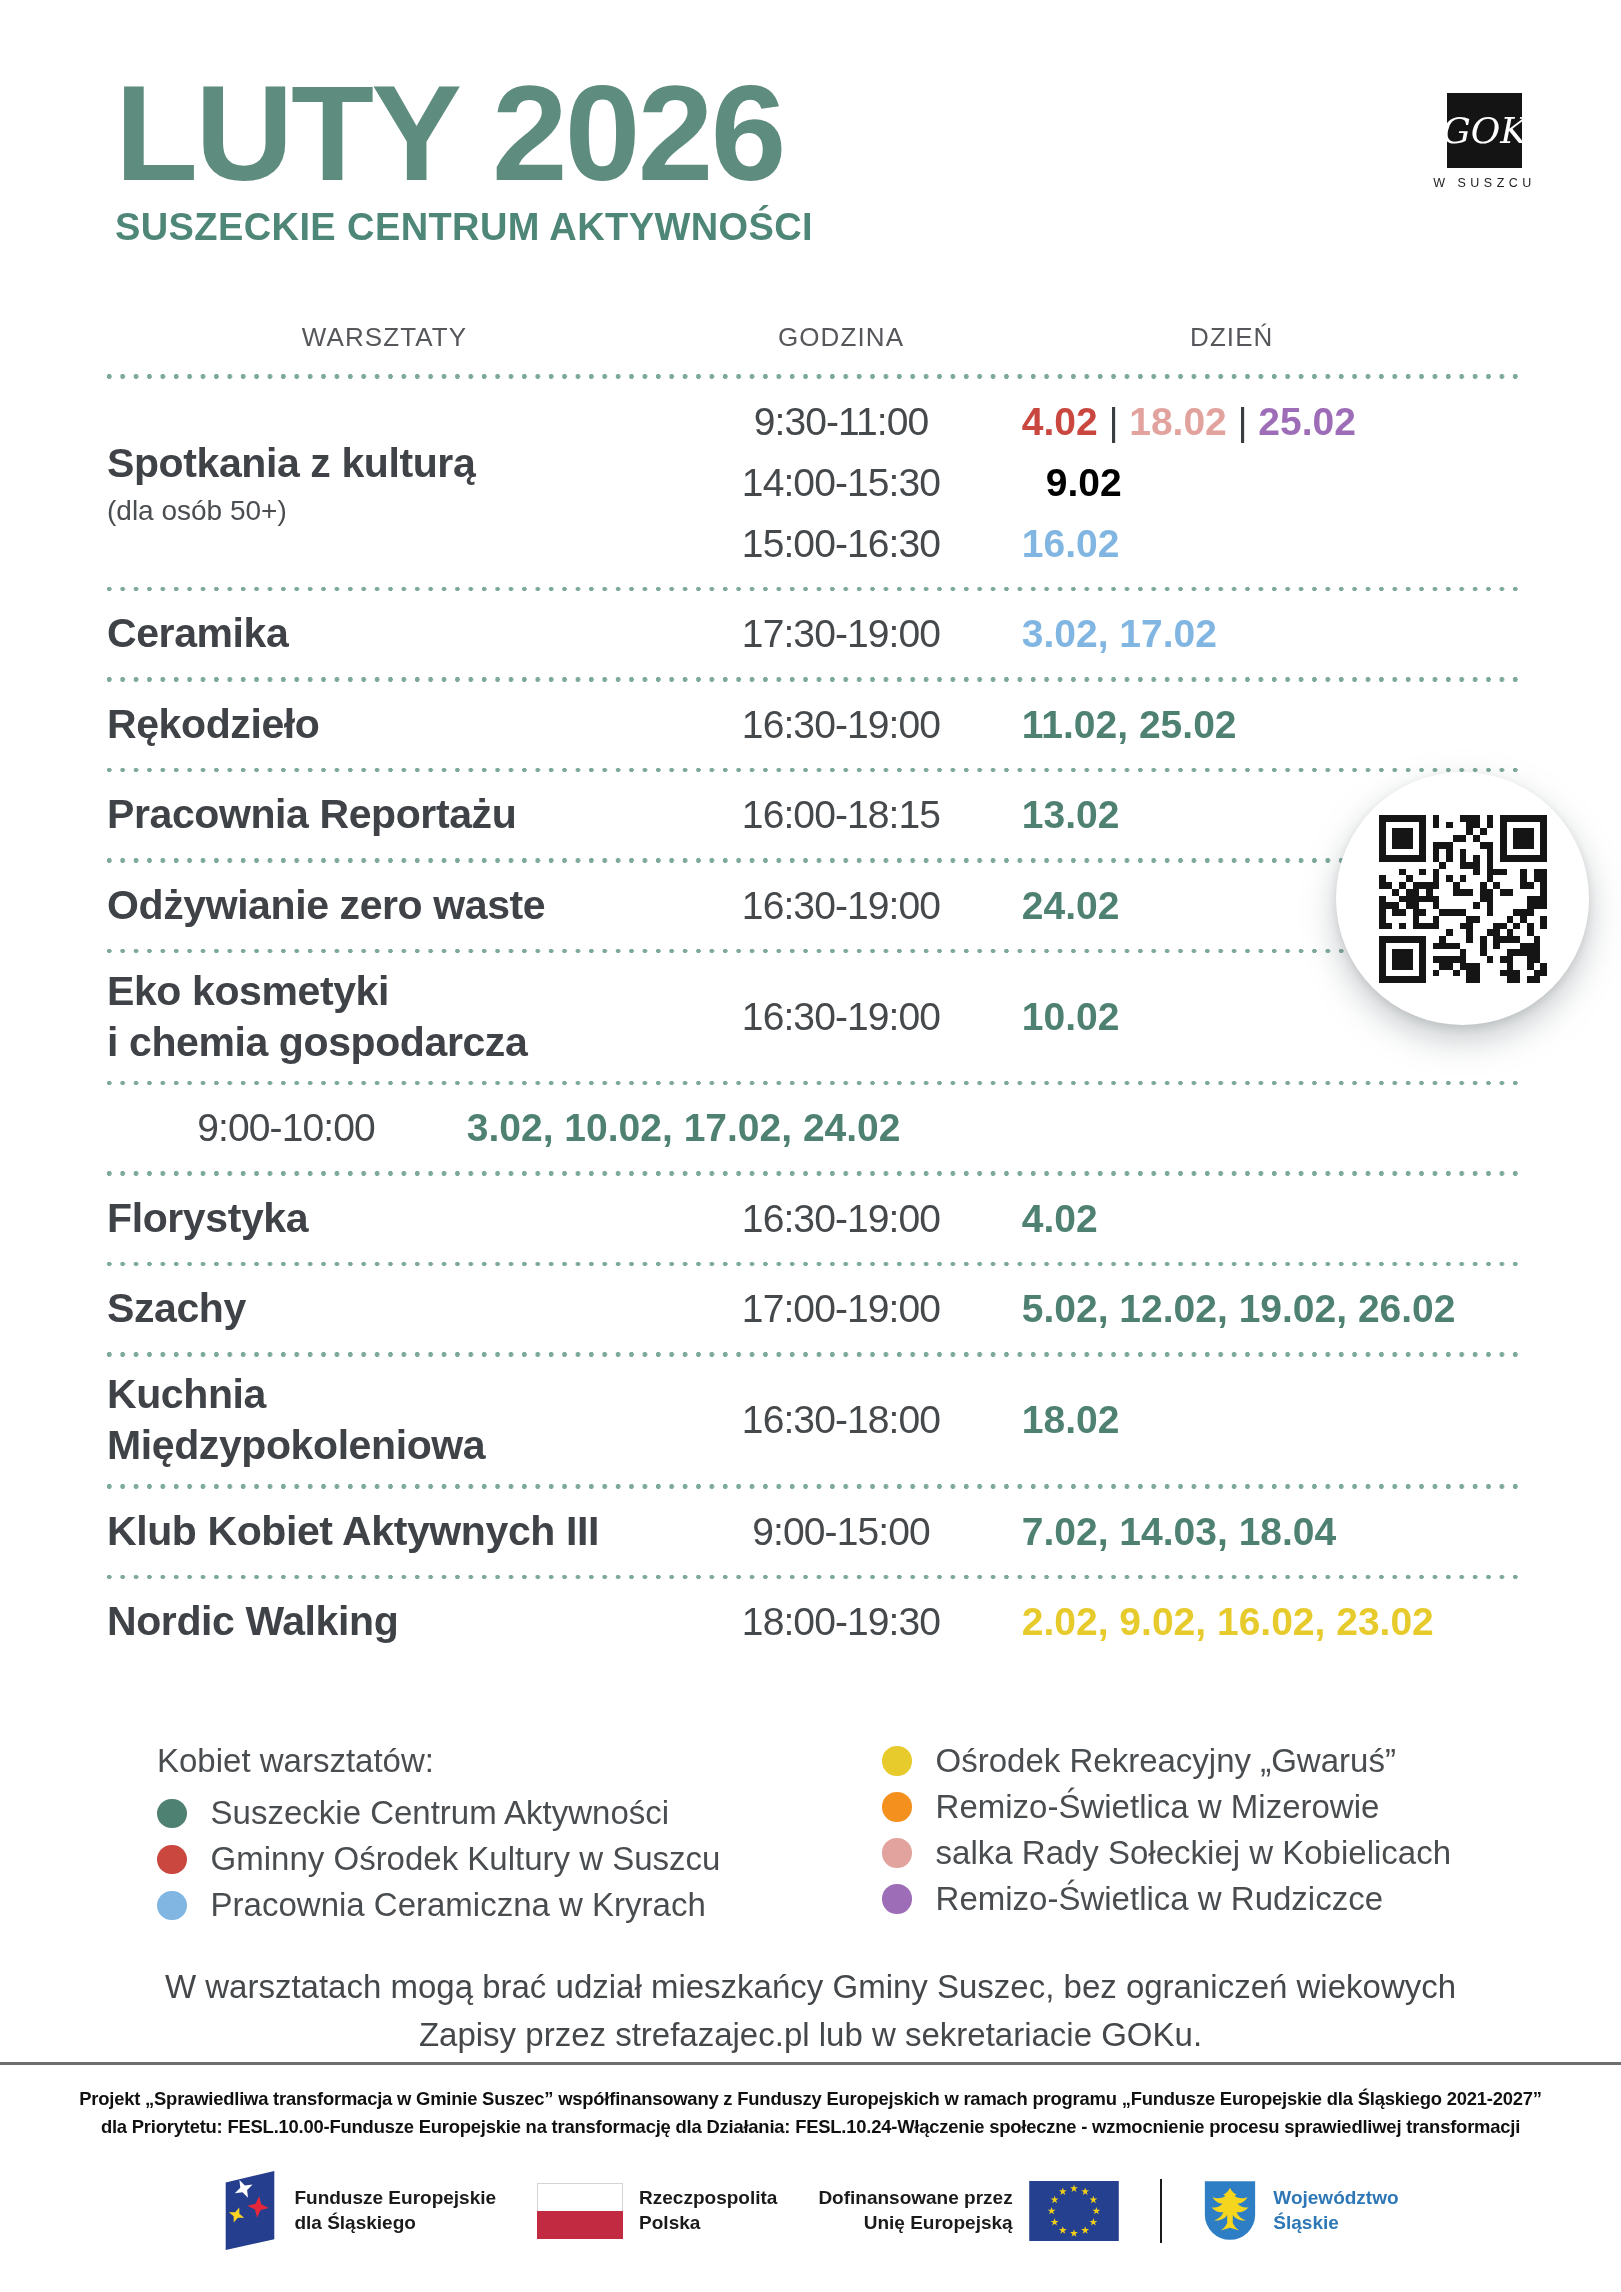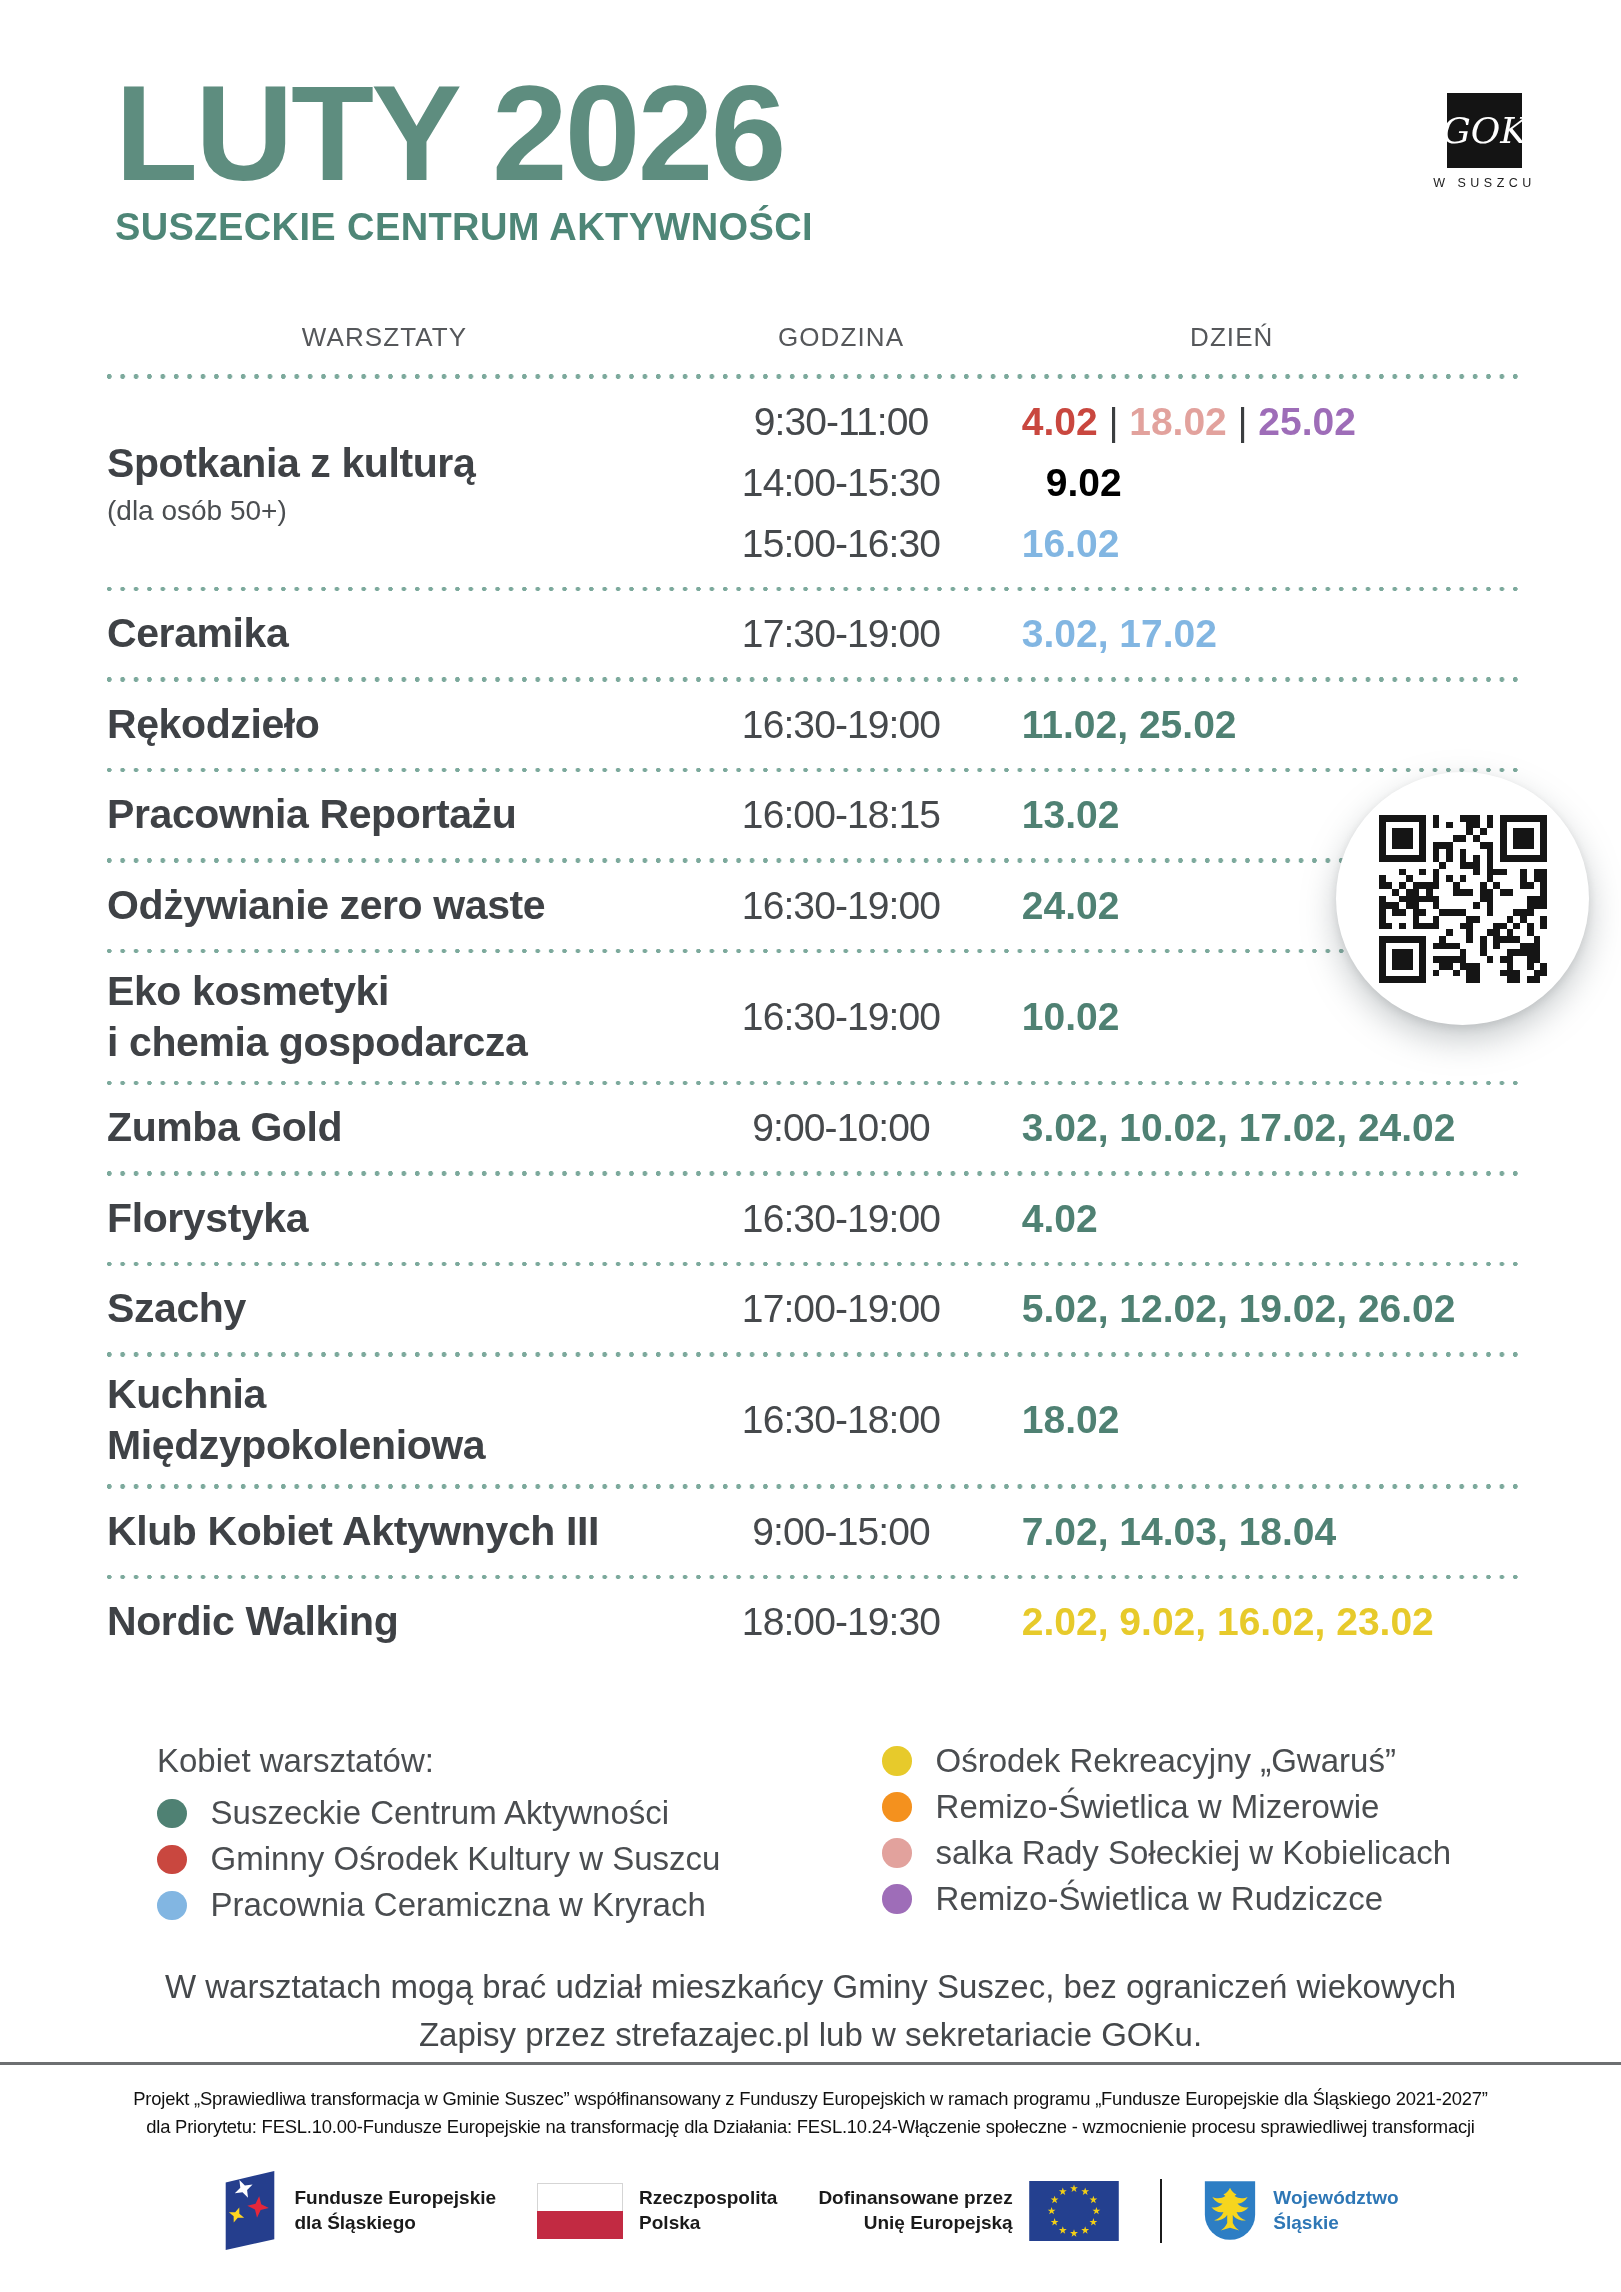--- a/index.html
+++ b/index.html
@@ -46,21 +46,21 @@
   .leg-col2{padding-top:29px;}
   .leg-item{display:flex;align-items:center;margin-bottom:8px;}
   .leg-dot{width:29.6px;height:29.6px;border-radius:50%;margin-right:24px;flex:none;}
   .leg-item span{font-size:33px;color:#4a4d50;white-space:nowrap;}
 
   
   .notes{position:absolute;left:0;top:1963px;width:100%;text-align:center;font-size:33px;color:#45484b;line-height:1.45;}
 
   
   .footer{position:absolute;left:0;top:2062px;width:100%;border-top:3.6px solid #6d6f71;background:#fff;padding-top:23px;box-sizing:border-box;}
-  .fine{margin:0 0 6.3px;text-align:center;font-size:18.4px;font-weight:400;color:#101010;letter-spacing:-0.2px;}
+  .fine{margin:0 0 6.3px;text-align:center;font-size:18.4px;font-weight:700;color:#101010;letter-spacing:-0.2px;}
   .logos{display:flex;justify-content:center;align-items:center;gap:41px;margin-top:32px;}
   .logo-item{display:flex;align-items:center;gap:16px;}
   .logo-text{font-size:19px;font-weight:700;color:#1a1a1a;line-height:1.3;}
   .eu-text{text-align:right;}
   .sl-text{color:#2e77b6;}
   .pl-flag{width:86px;height:56px;flex:none;}
   .pl-top{height:50%;background:#fff;border:0.9px solid #d5d5d5;border-bottom:none;box-sizing:border-box;}
   .pl-bottom{height:50%;background:#c22a42;}
   .divider{width:2.7px;height:64px;background:#1b1b1b;flex:none;}
 </style>
@@ -177,25 +177,20 @@
           </div>
           <div class="slots">
             <div class="slot">
               <div class="stime">16:30-19:00</div>
               <div class="sdates"><span style="color: rgb(79, 129, 115);">10.02</span></div>
             </div>
           </div>
         </div>
         <div class="dotline"></div>
         <div class="srow">
-          <div>
-            <div class="sname">
-              <div>Zumba Gold</div>
-            </div>
-          </div>
           <div class="slots">
             <div class="slot">
               <div class="stime">9:00-10:00</div>
               <div class="sdates"><span style="color: rgb(79, 129, 115);">3.02, 10.02, 17.02, 24.02</span></div>
             </div>
           </div>
         </div>
         <div class="dotline"></div>
         <div class="srow">
           <div>

